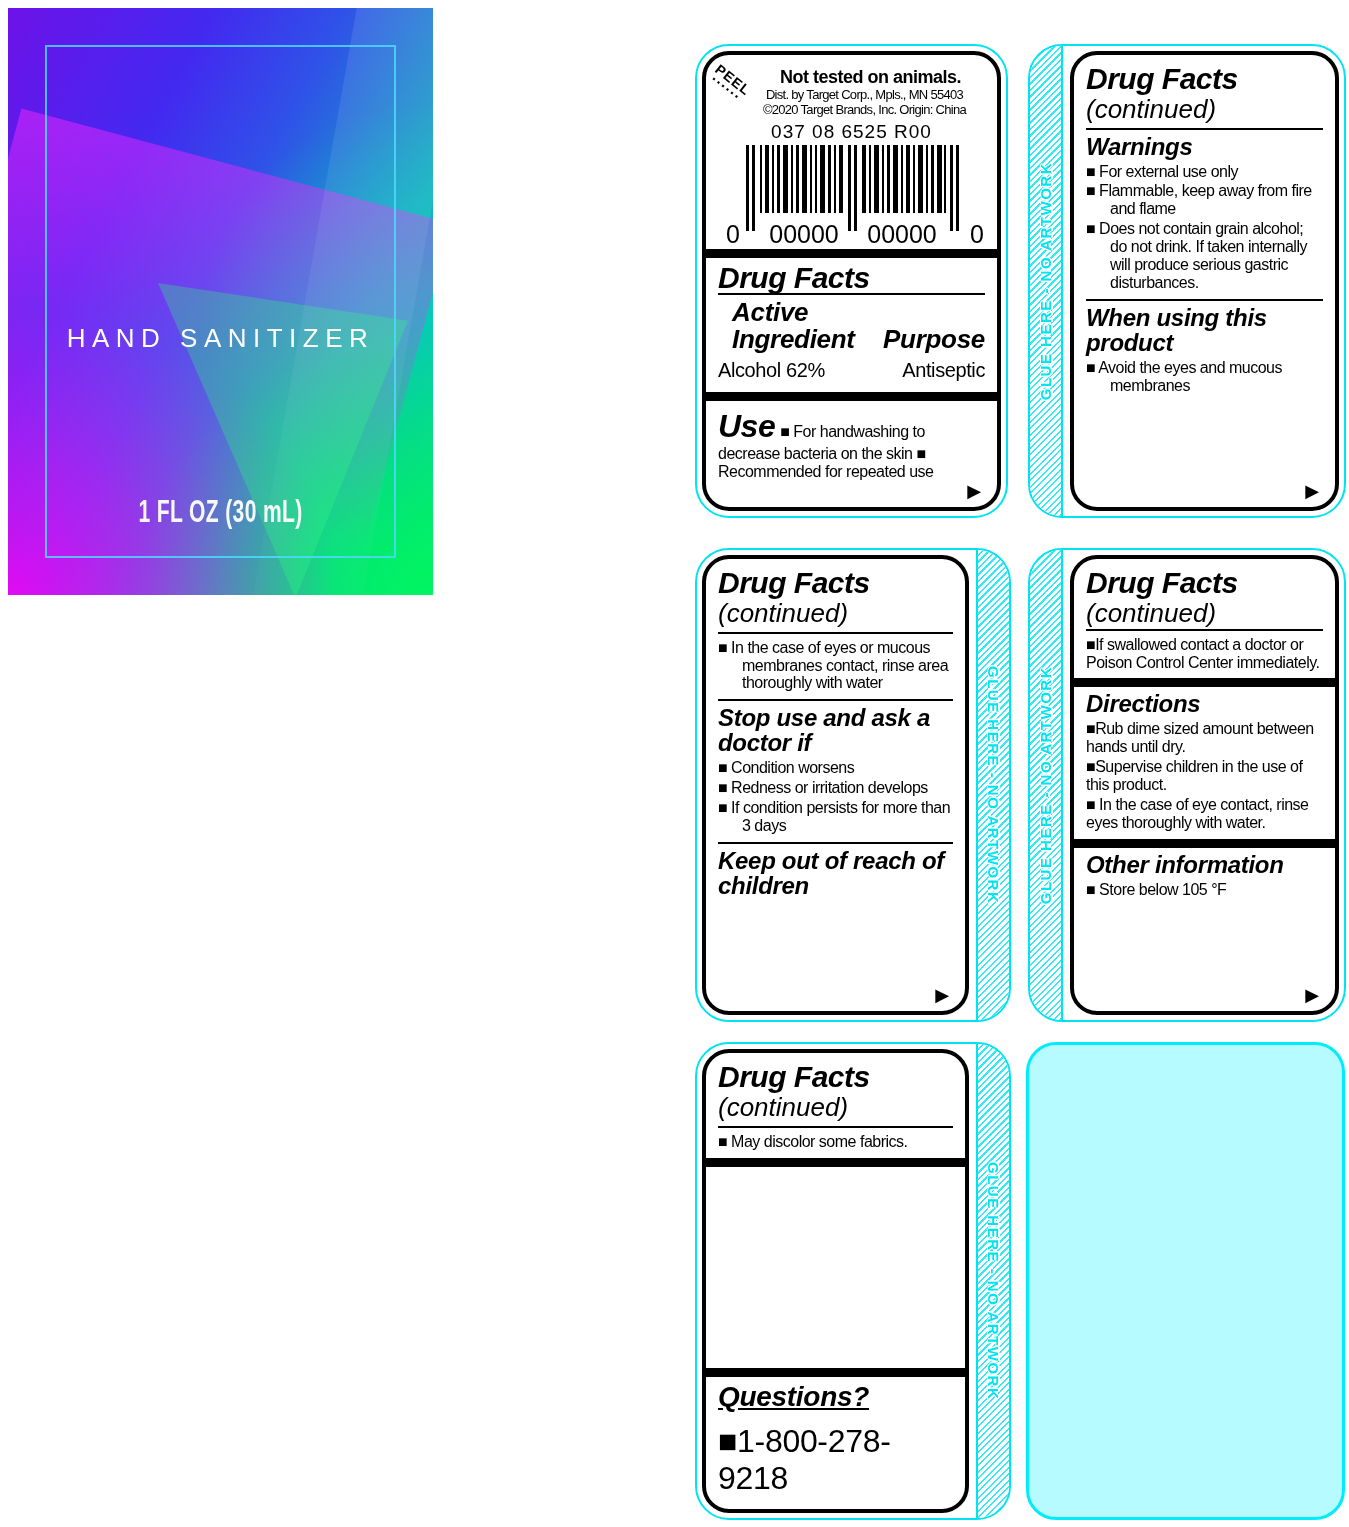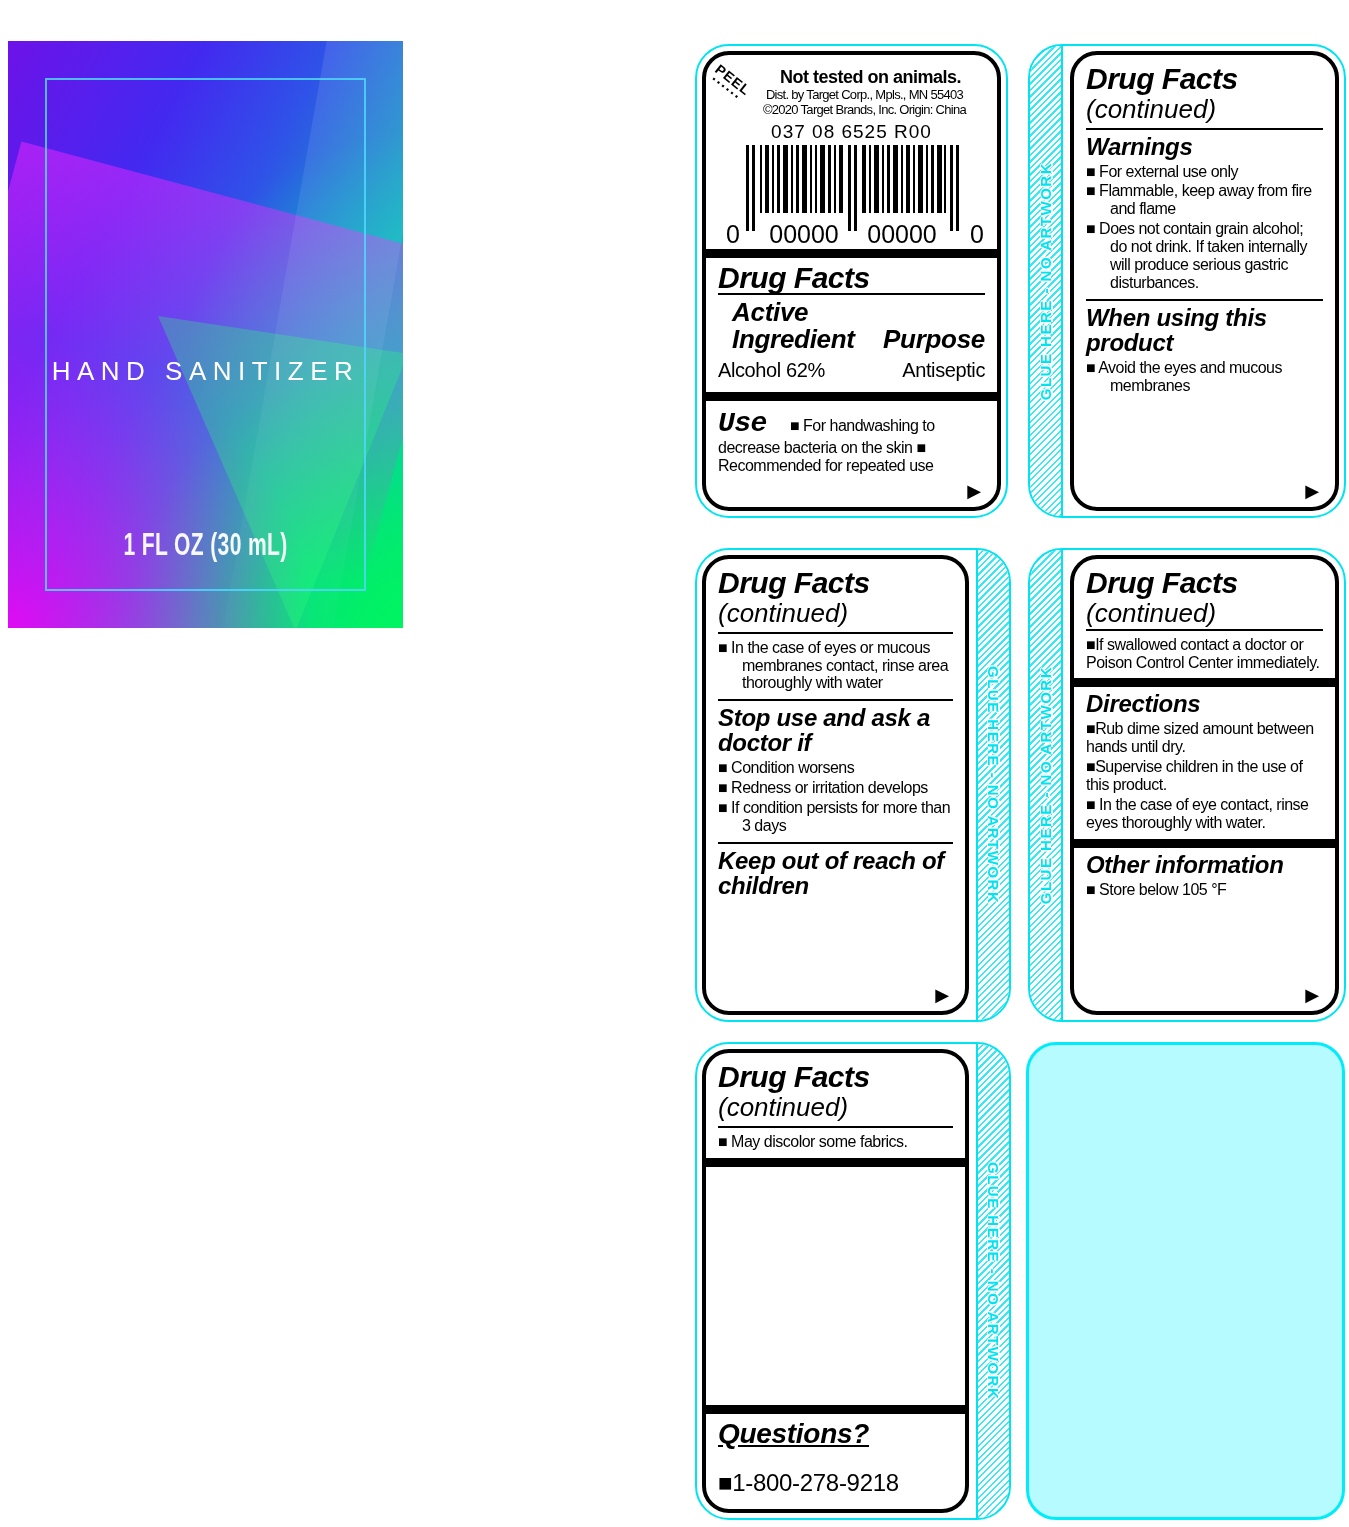--- a/index.html
+++ b/index.html
@@ -8,27 +8,26 @@
     --fill:#b5fbff;
   }
   *{margin:0;padding:0;box-sizing:border-box;}
   html,body{background:#fff;}
   body{
     width:1349px;height:1527px;position:relative;
     font-family:"Liberation Sans", sans-serif;color:#000;overflow:hidden;
   }
   
   .front{
-    position:absolute;left:8px;top:8px;width:395px;height:587px;overflow:hidden;
+    position:absolute;left:8px;top:8px;width:425px;height:587px;overflow:hidden;
     background:
       radial-gradient(140% 90% at 0% 100%, rgba(255,0,245,0.85) 0%, rgba(255,0,245,0.50) 25%, rgba(255,0,245,0) 55%),
       radial-gradient(120% 80% at 100% 100%, rgba(0,245,95,0.95) 0%, rgba(0,245,95,0) 58%),
       radial-gradient(90% 60% at 100% 52%, rgba(0,215,195,0.55) 0%, rgba(0,215,195,0) 60%),
       linear-gradient(118deg,#6d12e8 0%,#4329f0 28%,#2f52e8 46%,#14a8c0 70%,#00e87a 100%);
-    margin-top: 33px;
   }
   .fs1{position:absolute;left:-55px;top:150px;width:445px;height:470px;transform:rotate(15deg);
     background:linear-gradient(165deg, rgba(243,40,255,0.50) 0%, rgba(243,40,255,0.16) 55%, rgba(243,40,255,0) 78%);}
   .fs2{position:absolute;left:150px;top:275px;width:250px;height:315px;
     clip-path:polygon(0 0,100% 12%,55% 100%);background:rgba(40,255,120,0.30);}
   .fs3{position:absolute;right:18px;top:0;width:110px;height:100%;transform:skewX(-10deg);
     background:linear-gradient(180deg, rgba(255,255,255,0.10), rgba(255,255,255,0.02));}
   .front-frame{position:absolute;inset:37px;border:2px solid rgba(80,215,255,0.85);}
   .front-title{position:absolute;left:0;right:0;top:315px;text-align:center;color:#fff;
     font-size:26px;font-weight:400;letter-spacing:6.5px;white-space:nowrap;}
@@ -69,22 +68,22 @@
   .peel .pd{font-size:9px;letter-spacing:2.5px;line-height:0.7;}
   .i1{font-size:18px;font-weight:700;letter-spacing:-0.5px;padding-left:38px;}
   .i2{font-size:13px;letter-spacing:-0.7px;line-height:1.15;margin-left:26px;}
   .code{font-size:19px;letter-spacing:1px;margin-top:3px;}
   .barcode{display:block;margin:2px auto 0;}
   .barcode text{font:25px "Liberation Sans",sans-serif;fill:#000;}
   .ai-row{display:flex;justify-content:space-between;align-items:flex-end;padding:4px 12px 0;}
   .ai-row .left{width:160px;text-align:left;margin-left:14px;}
   .ai-vals{display:flex;justify-content:space-between;padding:3px 12px 10px;font-size:20px;letter-spacing:-0.4px;}
   .use{padding:7px 12px;position:relative;flex:1;}
-  .use-label{font-size:28px;font-weight:800;font-style:italic;letter-spacing:-0.5px;margin-right:23px;font-family:Liberation Mono, monospace;}
-  .phone{font-size:24px;letter-spacing:-0.3px;margin-top:21px;}
+  .use-label{font-size:32px;font-weight:800;font-style:italic;letter-spacing:-0.5px;margin-right:5px;}
+  .phone{font-size:32px;letter-spacing:-0.3px;margin-top:12px;}
   .q{font-size:28px;text-decoration:underline;}
   .ing-head{font-size:26px;}
 
   
   .blank{position:absolute;border:3px solid var(--cyan-bright);border-radius:30px;background:var(--fill);}
 </style>
 </head>
 <body>
 
 <div class="front">

